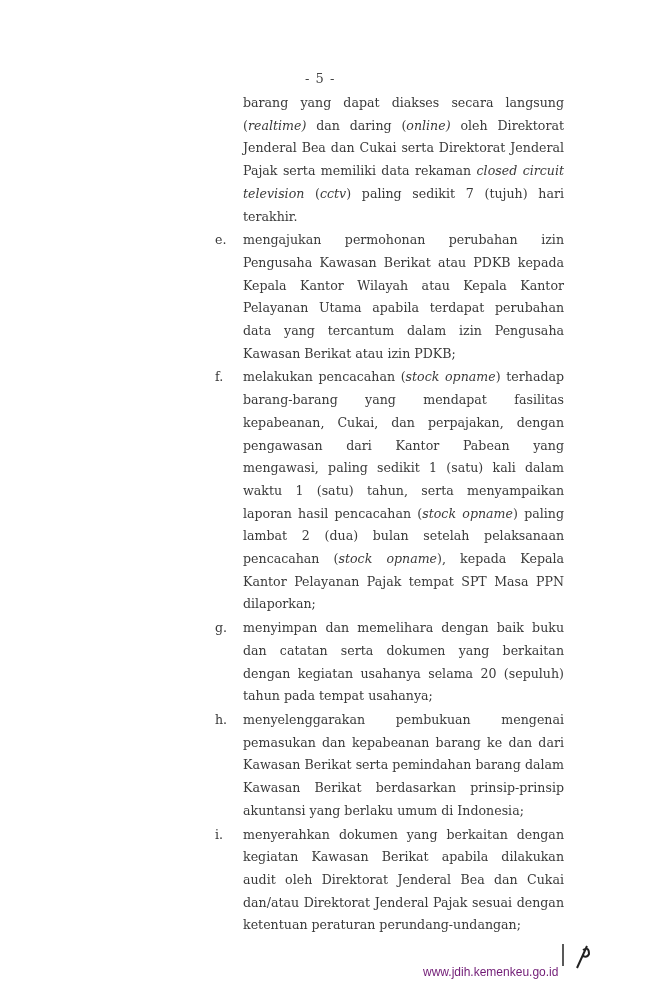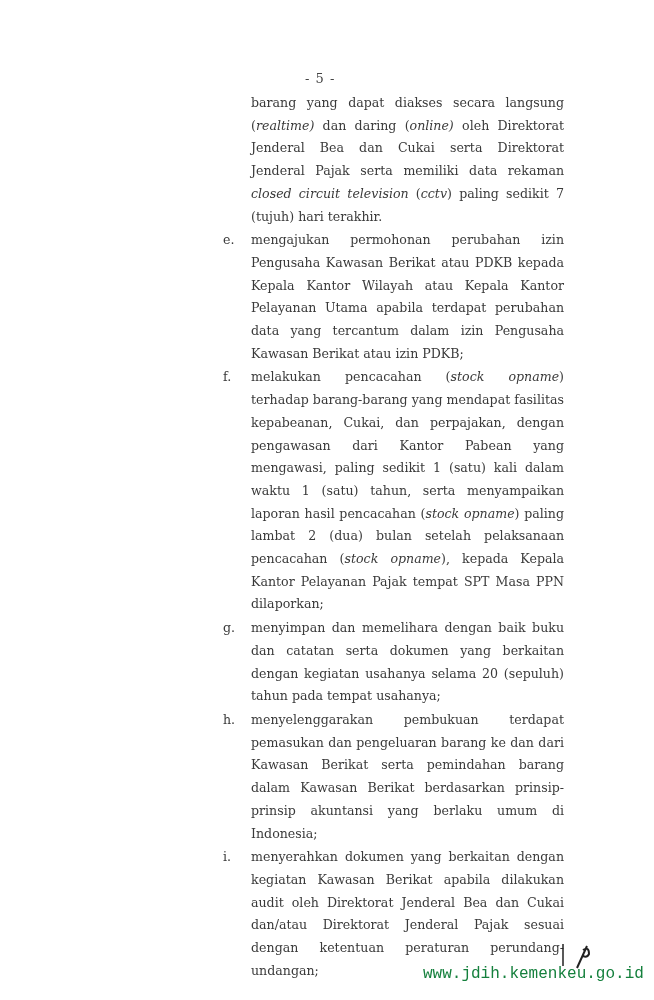--- a/index.html
+++ b/index.html
@@ -1,26 +1,26 @@
 <!DOCTYPE html>
 <html><head>
 <meta charset="utf-8">
 <style>
   html, body { margin: 0; padding: 0; background: #ffffff; }
   body { width: 654px; height: 1000px; position: relative; overflow: hidden;
          font-family: "DejaVu Serif", "Liberation Serif", serif; color: #3a3a3a; }
   .page-number { position: absolute; top: 71px; left: 305px; font-size: 13px; color: #444; letter-spacing: 1px; }
   .content { position: absolute; top: 92px; left: 215px; width: 349px; }
-  .item { position: relative; padding-left: 28px; margin-bottom: 0; margin-left: 8px; }
+  .item { position: relative; padding-left: 28px; margin-bottom: 0; }
   .item .label { position: absolute; left: 0; top: 0; font-size: 12.6px; line-height: 22.7px; }
   .item .body { font-size: 12.6px; line-height: 22.7px; text-align: justify; text-align-last: left; }
   .item .body em { font-style: italic; }
   .item + .item { margin-top: 1px; }
-  .footer-url { position: absolute; left: 423px; top: 965px; font-family: Liberation Mono, monospace;
-                font-size: 16px; color: #15803d; }
+  .footer-url { position: absolute; left: 423px; top: 965px; font-family: Liberation Sans, sans-serif;
+                font-size: 12px; color: #701a75; }
   .paraf { position: absolute; left: 557px; top: 940px; width: 40px; height: 30px; }
 </style>
 </head>
 <body>
 
 <div class="page-number">- 5 -</div>
 
 <div class="content" id="content">
     <div class="item">
       <div class="body"><span>barang yang dapat diakses secara langsung (</span><em>realtime)</em><span> dan daring (</span><em>online)</em><span> oleh Direktorat Jenderal Bea dan Cukai serta Direktorat Jenderal Pajak serta memiliki data rekaman </span><em>closed circuit television</em><span> (</span><em>cctv</em><span>) paling sedikit 7 (tujuh) hari terakhir.</span></div>
@@ -32,21 +32,21 @@
     <div class="item">
       <span class="label">f.</span>
       <div class="body"><span>melakukan pencacahan (</span><em>stock opname</em><span>) terhadap barang-barang yang mendapat fasilitas kepabeanan, Cukai, dan perpajakan, dengan pengawasan dari Kantor Pabean yang mengawasi, paling sedikit 1 (satu) kali dalam waktu 1 (satu) tahun, serta menyampaikan laporan hasil pencacahan (</span><em>stock opname</em><span>) paling lambat 2 (dua) bulan setelah pelaksanaan pencacahan (</span><em>stock opname</em><span>), kepada Kepala Kantor Pelayanan Pajak tempat SPT Masa PPN dilaporkan;</span></div>
     </div>
     <div class="item">
       <span class="label">g.</span>
       <div class="body"><span>menyimpan dan memelihara dengan baik buku dan catatan serta dokumen yang berkaitan dengan kegiatan usahanya selama 20 (sepuluh) tahun pada tempat usahanya;</span></div>
     </div>
     <div class="item">
       <span class="label">h.</span>
-      <div class="body"><span>menyelenggarakan pembukuan terdapat pemasukan dan pengeluaran barang ke dan dari Kawasan Berikat serta pemindahan barang dalam Kawasan Berikat berdasarkan prinsip-prinsip akuntansi yang berlaku umum di Indonesia;</span></div>
+      <div class="body"><span>menyelenggarakan pembukuan mengenai pemasukan dan kepabeanan barang ke dan dari Kawasan Berikat serta pemindahan barang dalam Kawasan Berikat berdasarkan prinsip-prinsip akuntansi yang berlaku umum di Indonesia;</span></div>
     </div>
     <div class="item">
       <span class="label">i.</span>
       <div class="body"><span>menyerahkan dokumen yang berkaitan dengan kegiatan Kawasan Berikat apabila dilakukan audit oleh Direktorat Jenderal Bea dan Cukai dan/atau Direktorat Jenderal Pajak sesuai dengan ketentuan peraturan perundang-undangan;</span></div>
     </div>
   </div>
 
 <svg class="paraf" viewBox="0 0 40 30">
   <path d="M6 4 L6 26" stroke="#222" stroke-width="1.5" fill="none"></path>
   <path d="M20 28 L30 6 M26 10 q6 -4 6 4 q-2 4 -6 2" stroke="#222" stroke-width="2" fill="none"></path>

